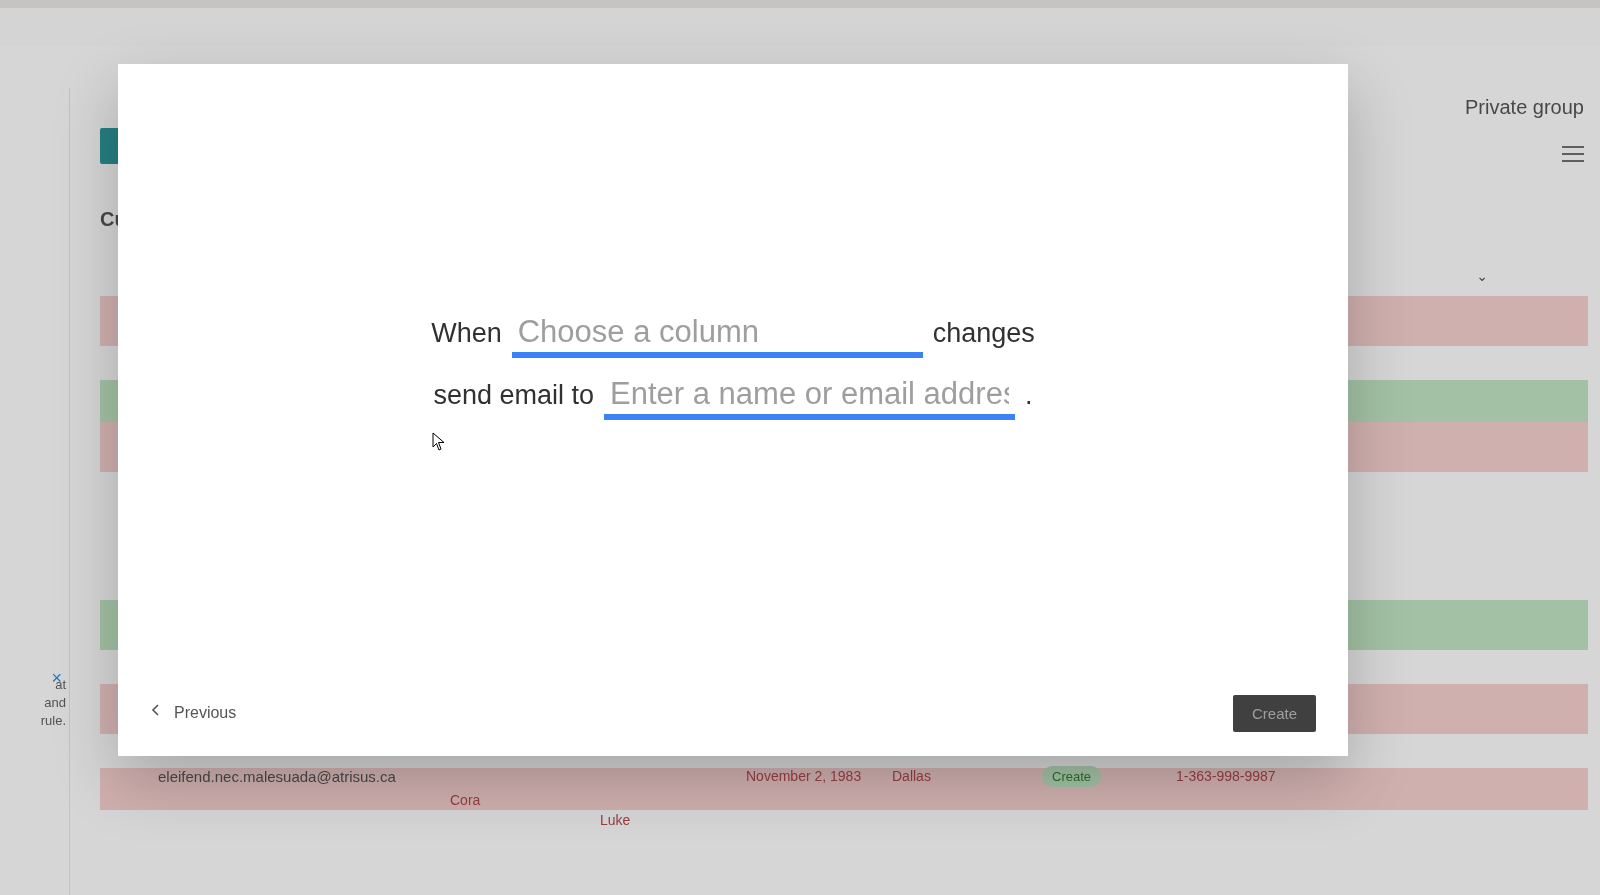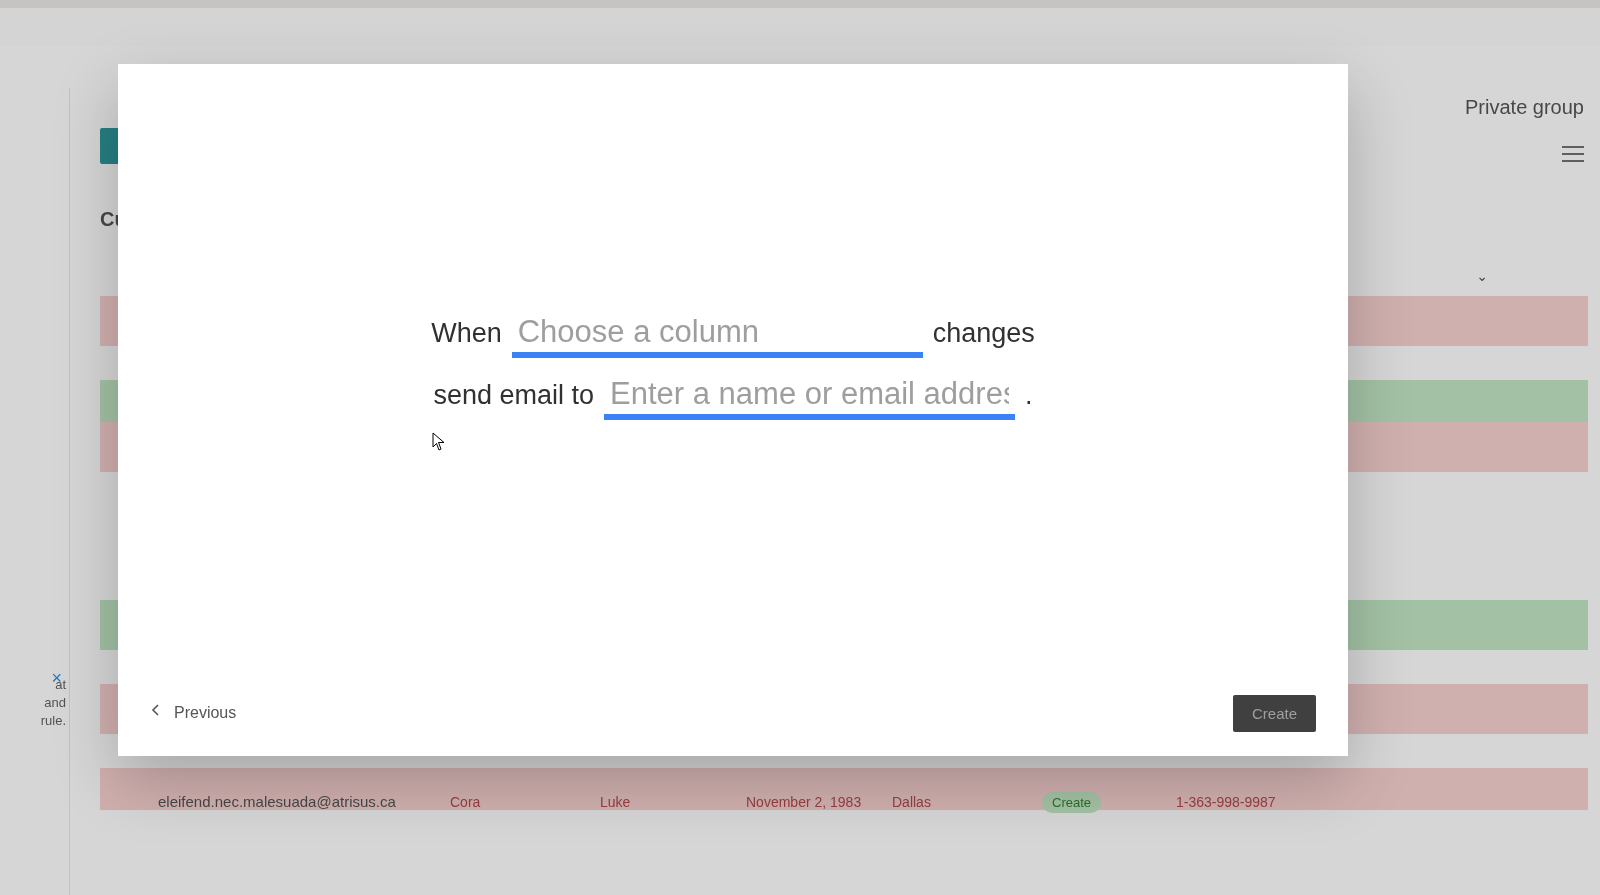--- a/index.html
+++ b/index.html
@@ -56,27 +56,27 @@
     position: absolute; left: 0; top: 0; width:170px; height:36px; background:#038387; border-radius:2px;
   }
   .bg-cu { position:absolute; left:0; top:80px; font-size:20px; font-weight:600; color:#333; }
   .bg-caret { position:absolute; right:100px; top:140px; color:#333; font-size:14px; }
   .bg-strip { position:absolute; left:0; right:0; height:50px; border-radius:0; }
   .bg-strip.pink { background:#f6c9c8; }
   .bg-strip.green { background:#b6e2b9; }
   .bg-row {
     position:absolute; left:0; right:0; height:42px;
     background:#f6c9c8;
-    display:flex; align-items:flex-end;
+    display:flex; align-items:flex-start;
     padding-left:58px; gap:0;
     font-size:14px; color:#a4262c;
   }
   .bg-row .cell-email{ width:292px; color:#333; font-size:15px; }
   .bg-row .cell-lname{ width:150px;margin-top:24px; }
-  .bg-row .cell-fname{ width:146px; }
+  .bg-row .cell-fname{ width:146px;margin-top:44px; }
   .bg-row .cell-date { width:146px; }
   .bg-row .cell-city { width:150px; }
   .bg-row .cell-brand{ width:134px; }
   .bg-row .cell-phone{ }
   .bg-row .honda {
     background:#b6e2b9; color:#0b6a0b;
     padding:3px 10px; border-radius:11px; font-size:13px;
   }
   
   .scrim {

